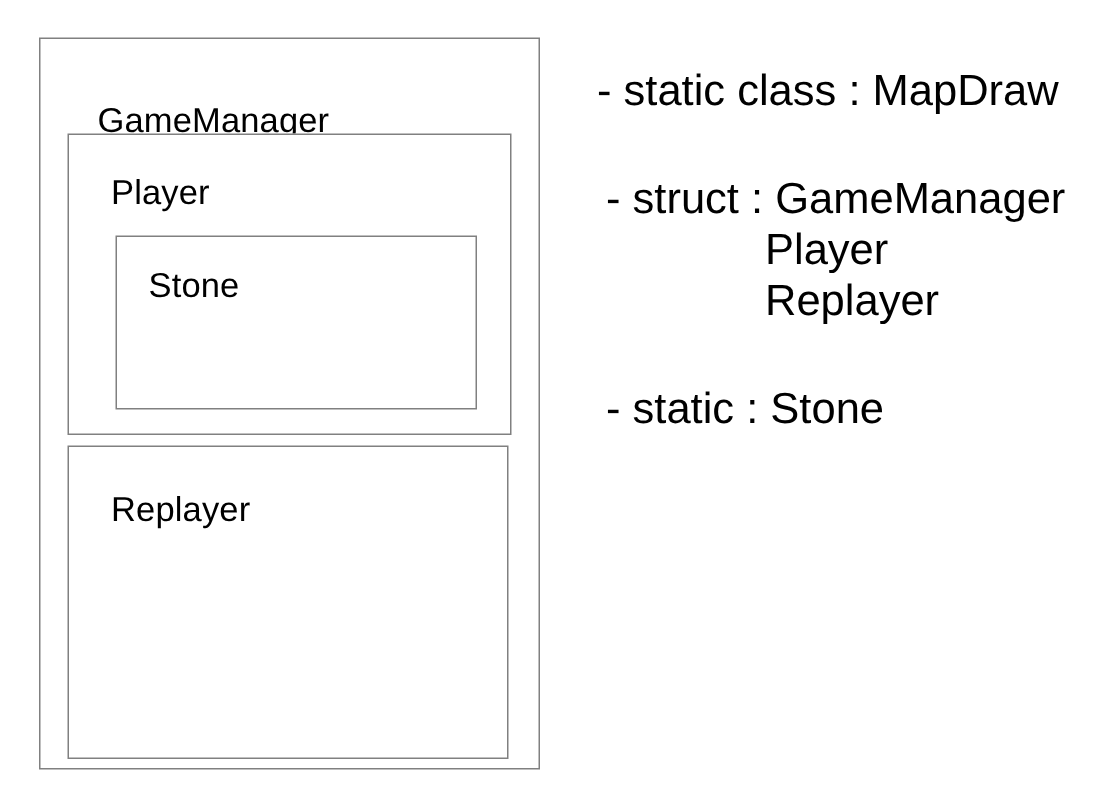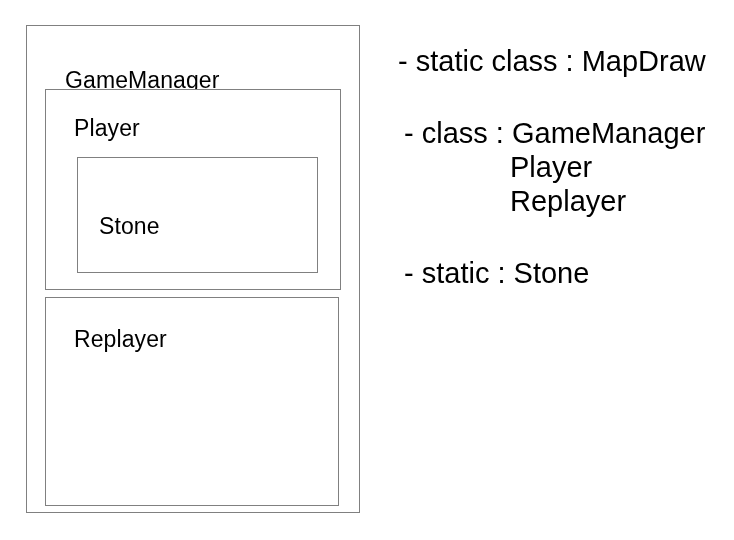--- a/index.html
+++ b/index.html
@@ -61,21 +61,20 @@
 
   #box-stone {
     left: 31px;   
     top: 67px;    
     width: 241px;
     height: 116px;
   }
   #label-stone {
     left: 21px;
     top: 21px;
-    margin-top: 36px;
   }
 
   #box-replayer {
     left: 18px;   
     top: 271px;   
     width: 294px;
     height: 209px;
   }
   #label-replayer {
     left: 28px;
@@ -133,21 +132,21 @@
     </div>
   </div>
 
   <div id="legend">
 
     <div class="legend-group" id="legend-static-class">
       <span>- static class : MapDraw</span>
     </div>
 
     <div class="legend-group" id="legend-class">
-      <span>- class : GameManager</span>
+      <span>- struct : GameManager</span>
       <span class="legend-cont">Player</span>
       <span class="legend-cont">Replayer</span>
     </div>
 
     <div class="legend-group" id="legend-struct">
       <span>- static : Stone</span>
     </div>
 
   </div>
 </div>

